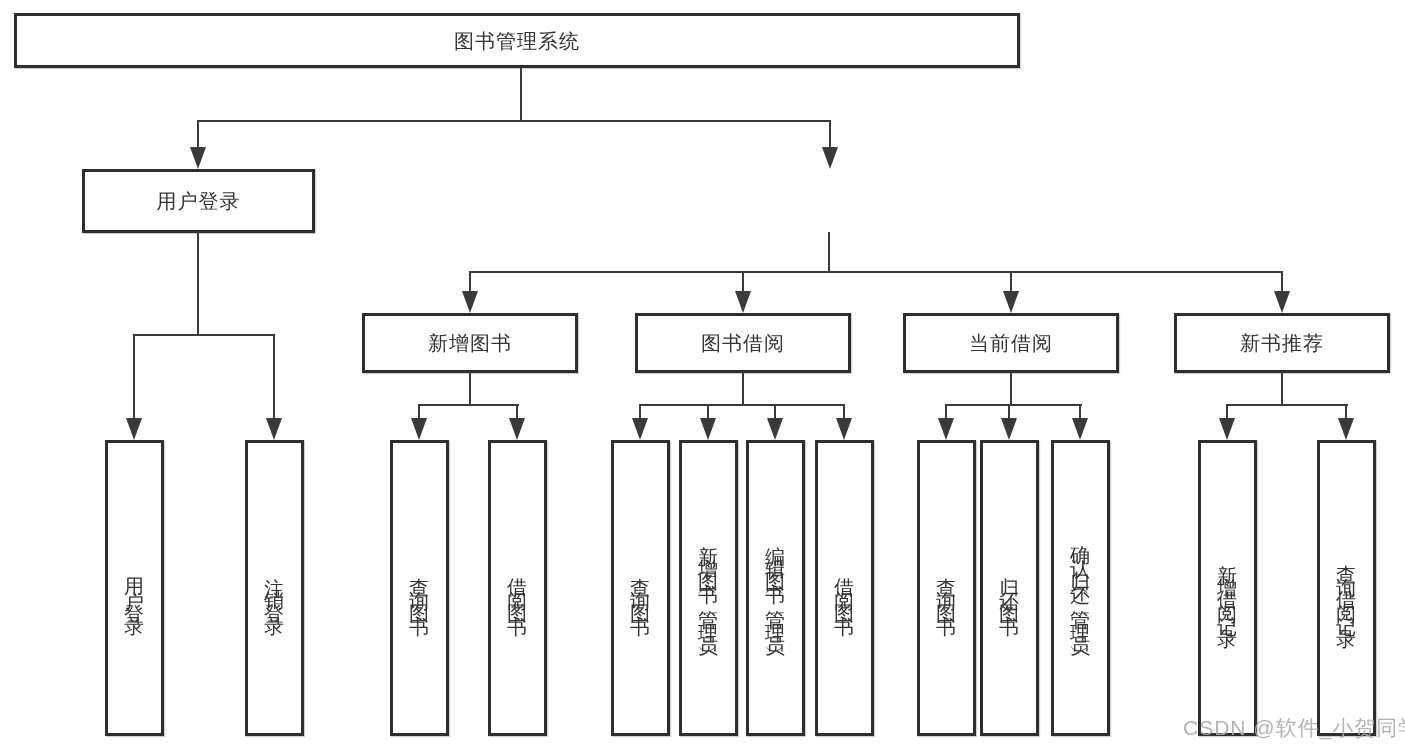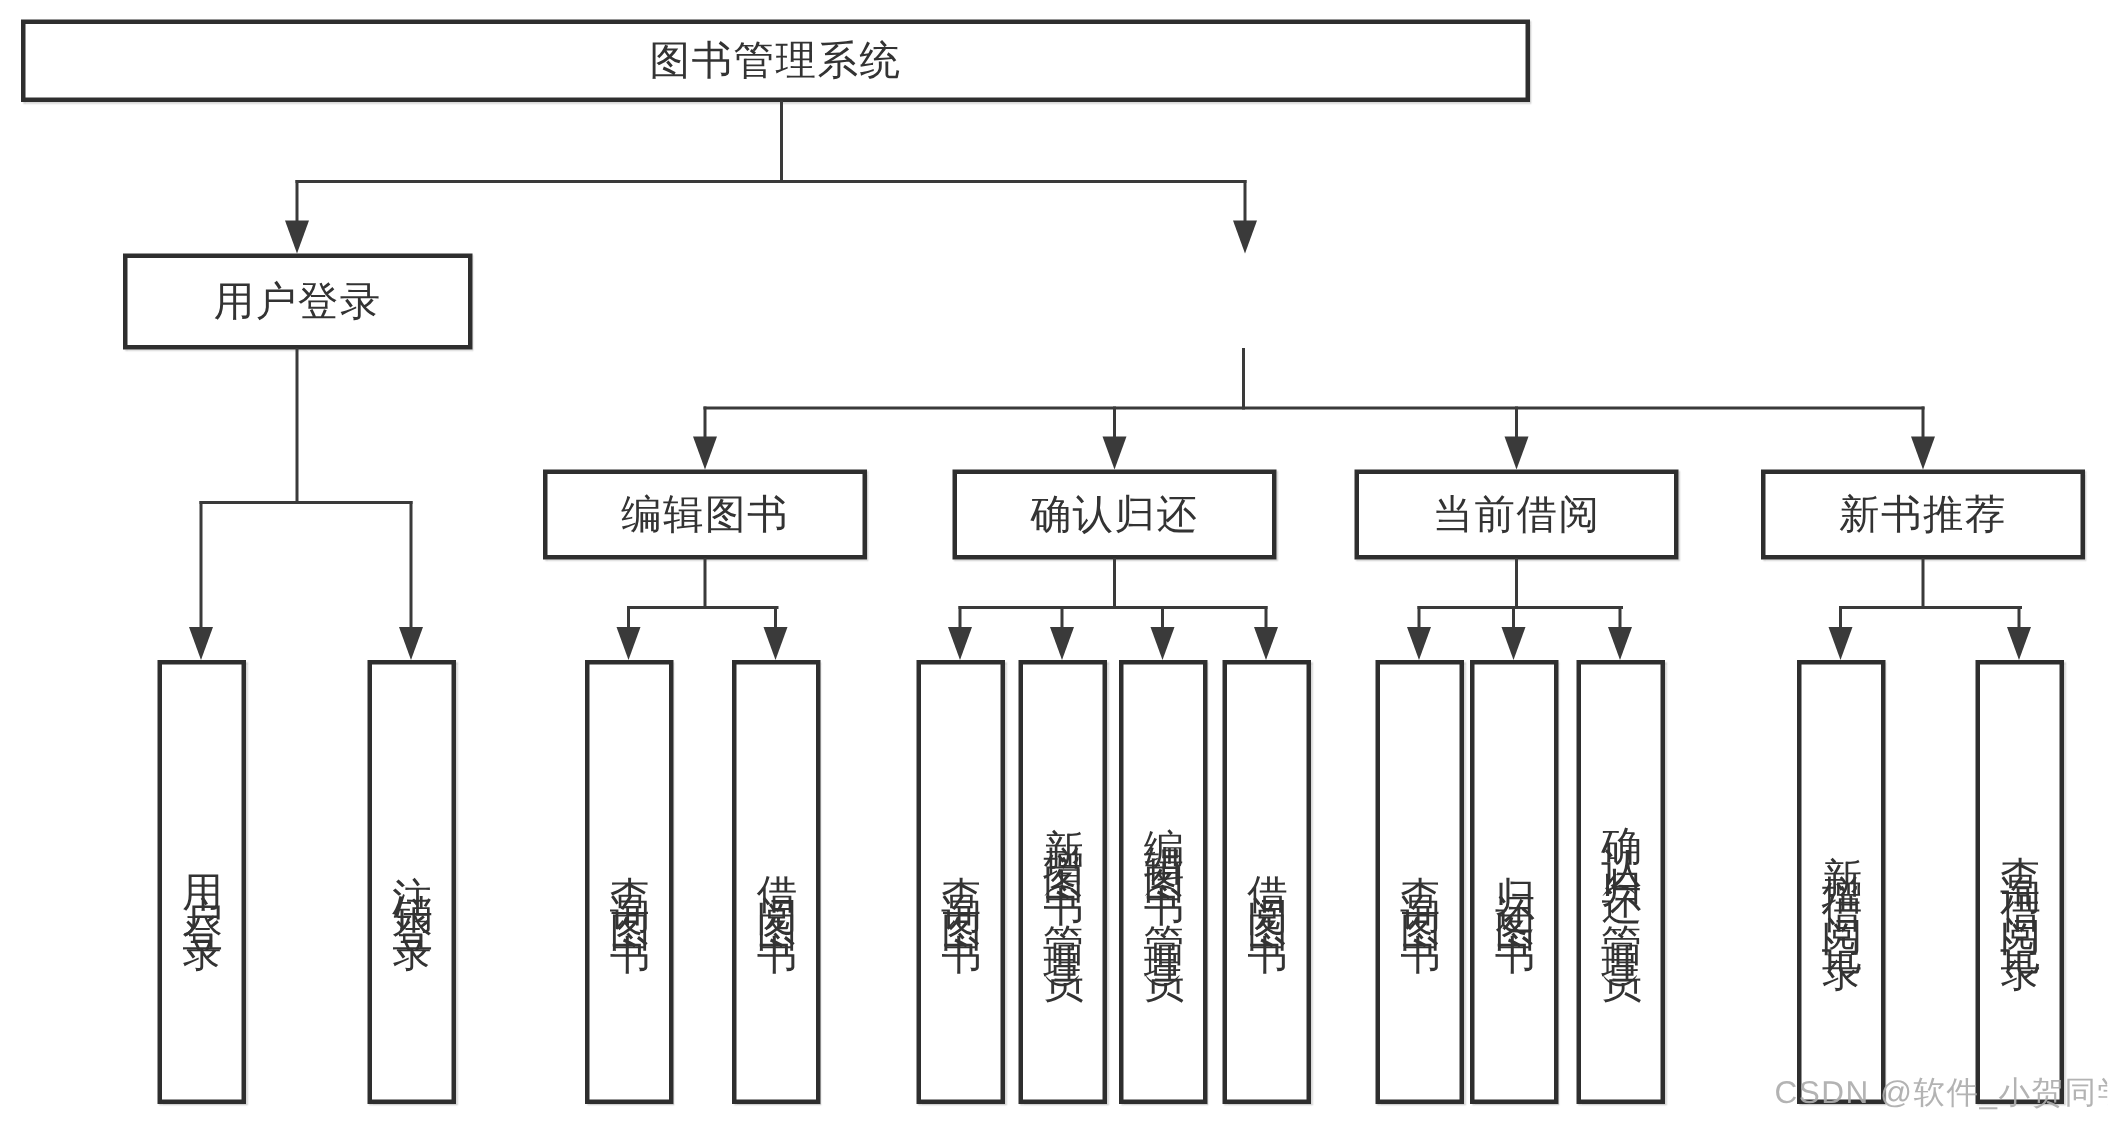--- a/index.html
+++ b/index.html
@@ -3,21 +3,21 @@
 <meta charset="utf-8">
 <style>
   html,body{margin:0;padding:0;background:#ffffff;}
   .canvas{
     position:relative;width:1405px;height:747px;background:#ffffff;overflow:hidden;
     font-family:"Liberation Sans","DejaVu Sans",sans-serif;color:#333333;
   }
   .box{
     position:absolute;box-sizing:border-box;background:#ffffff;border:3px solid #2e2e2e;
     display:flex;align-items:center;justify-content:center;
-    font-size:27px;color:#333333;letter-spacing:1px;line-height:1;
+    font-size:20px;color:#333333;letter-spacing:1px;line-height:1;
     box-shadow:1px 1px 1px rgba(0,0,0,0.18);
   }
   .vbox{
     writing-mode:vertical-rl;text-orientation:mixed;letter-spacing:13px;
   }
   .ln{position:absolute;background:#3a3a3a;}
   .v{width:2px;}
   .h{height:2px;}
   .arrow{
     position:absolute;width:0;height:0;
@@ -31,22 +31,22 @@
 </style>
 </head>
 <body>
 
 <div class="canvas">
 
   <div class="box" style="left:14px;top:13px;width:1006px;height:55px;">图书管理系统</div>
 
   <div class="box" style="left:82px;top:169px;width:233px;height:64px;">用户登录</div>
 
-  <div class="box" style="left:362px;top:313px;width:216px;height:60px;">编辑图书</div>
-  <div class="box" style="left:635px;top:313px;width:216px;height:60px;">确认归还</div>
+  <div class="box" style="left:362px;top:313px;width:216px;height:60px;">新增图书</div>
+  <div class="box" style="left:635px;top:313px;width:216px;height:60px;">图书借阅</div>
   <div class="box" style="left:903px;top:313px;width:216px;height:60px;">当前借阅</div>
   <div class="box" style="left:1174px;top:313px;width:216px;height:60px;">新书推荐</div>
 
   <div class="box vbox" style="left:105px;top:440px;width:59px;height:296px;">用户登录</div>
   <div class="box vbox" style="left:245px;top:440px;width:59px;height:296px;">注销登录</div>
 
   <div class="box vbox" style="left:390px;top:440px;width:59px;height:296px;">查询图书</div>
   <div class="box vbox" style="left:488px;top:440px;width:59px;height:296px;">借阅图书</div>
 
   <div class="box vbox" style="left:611px;top:440px;width:59px;height:296px;">查询图书</div>

